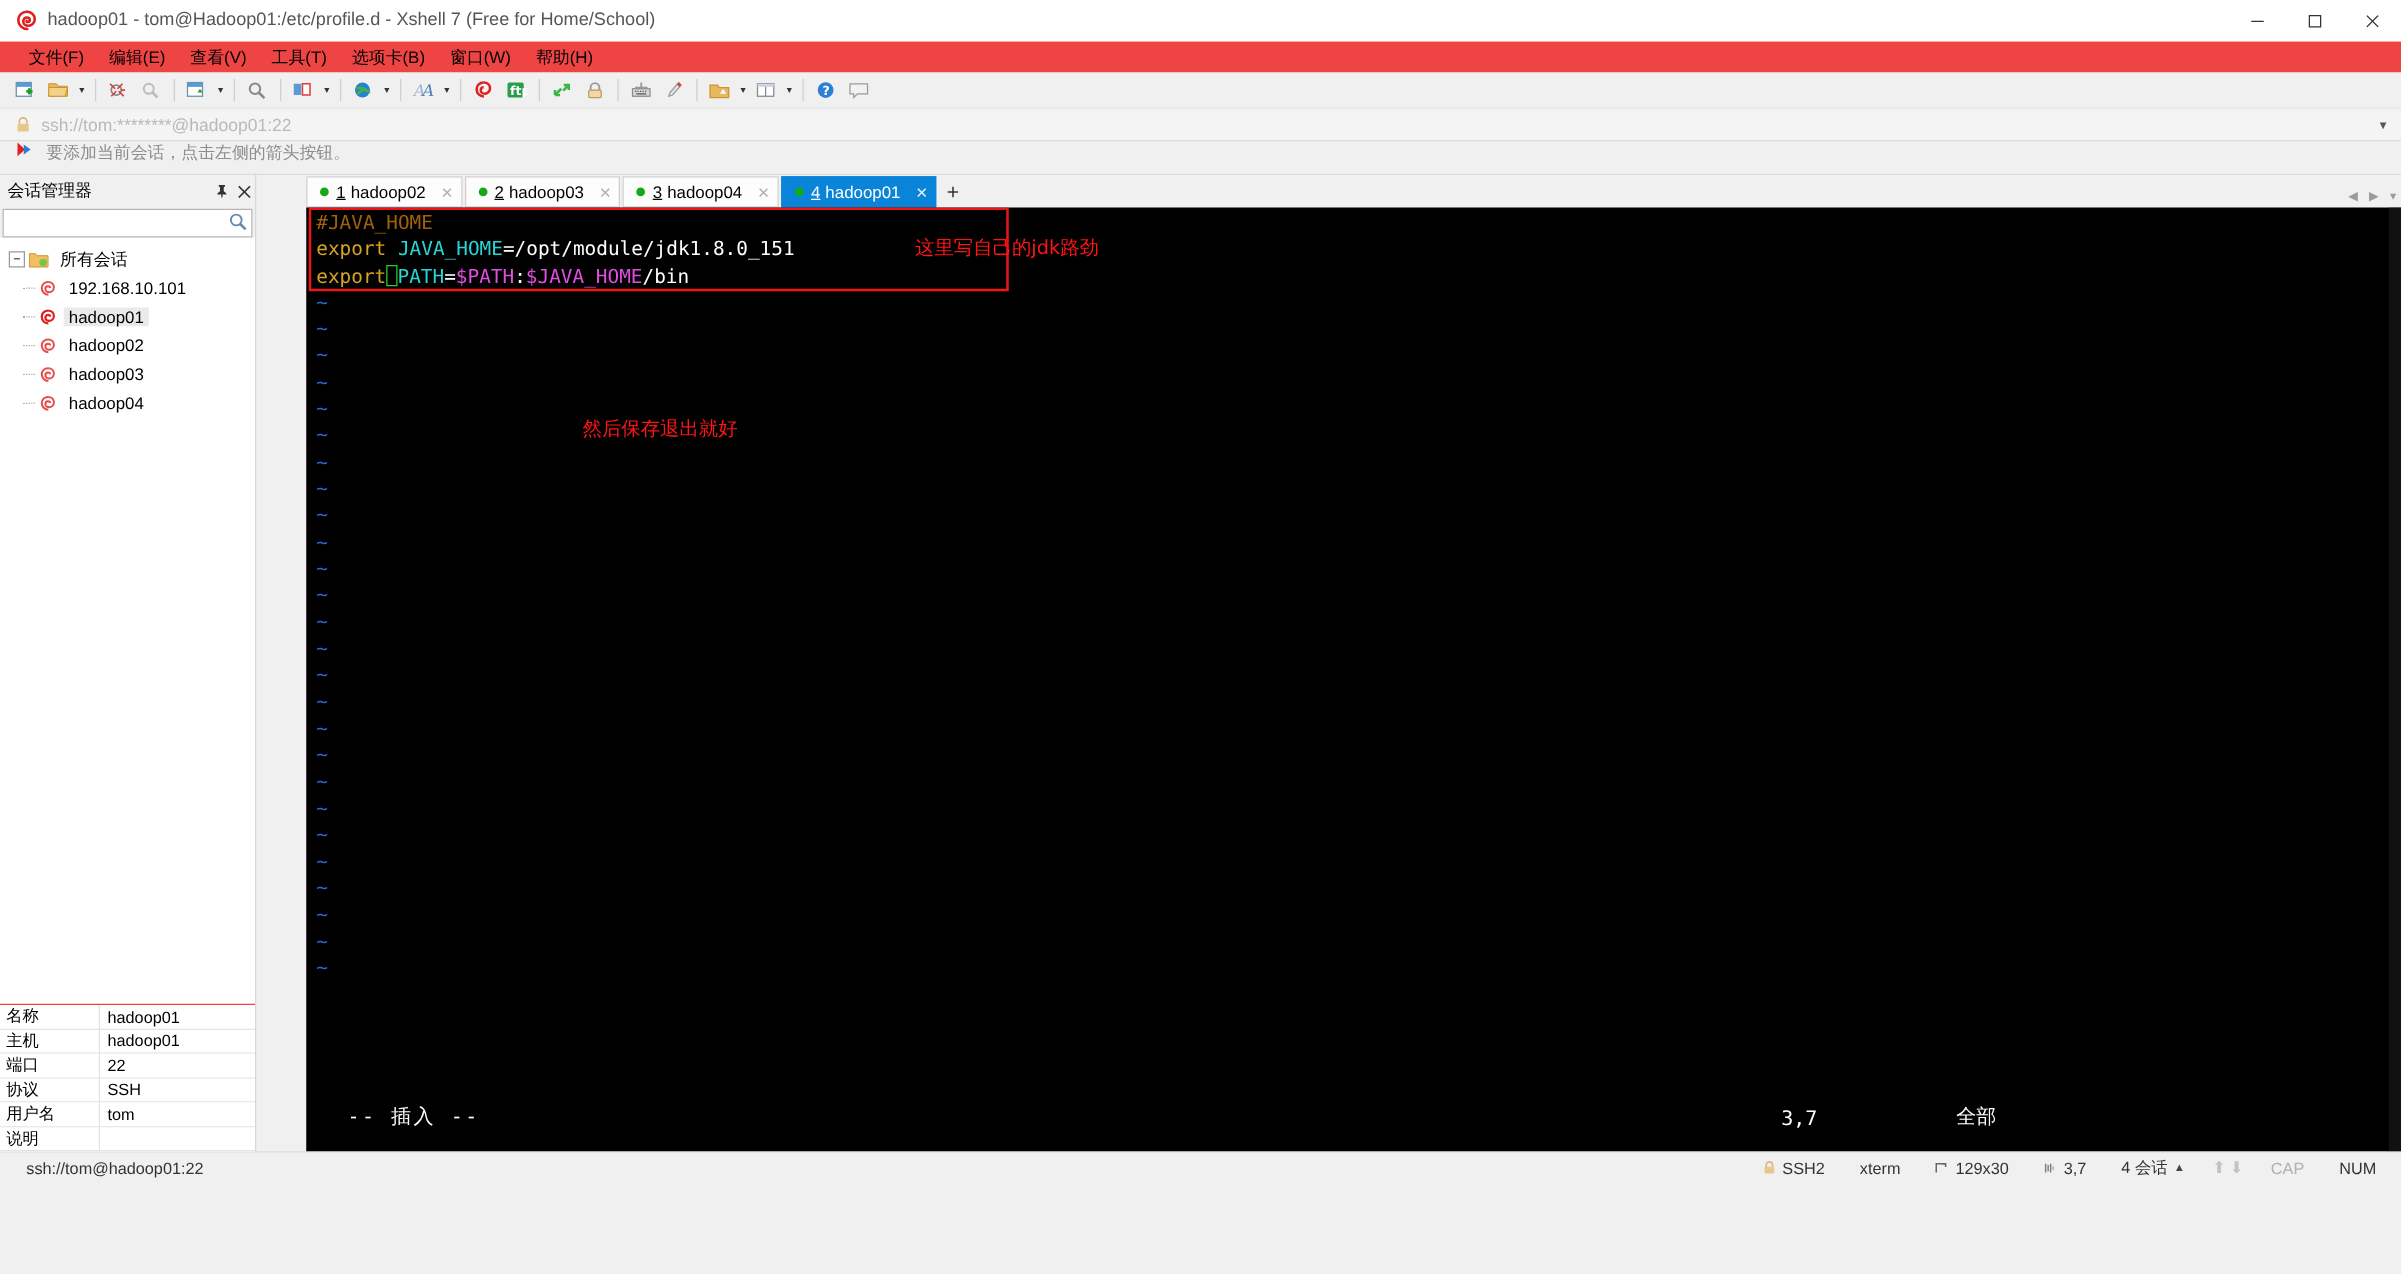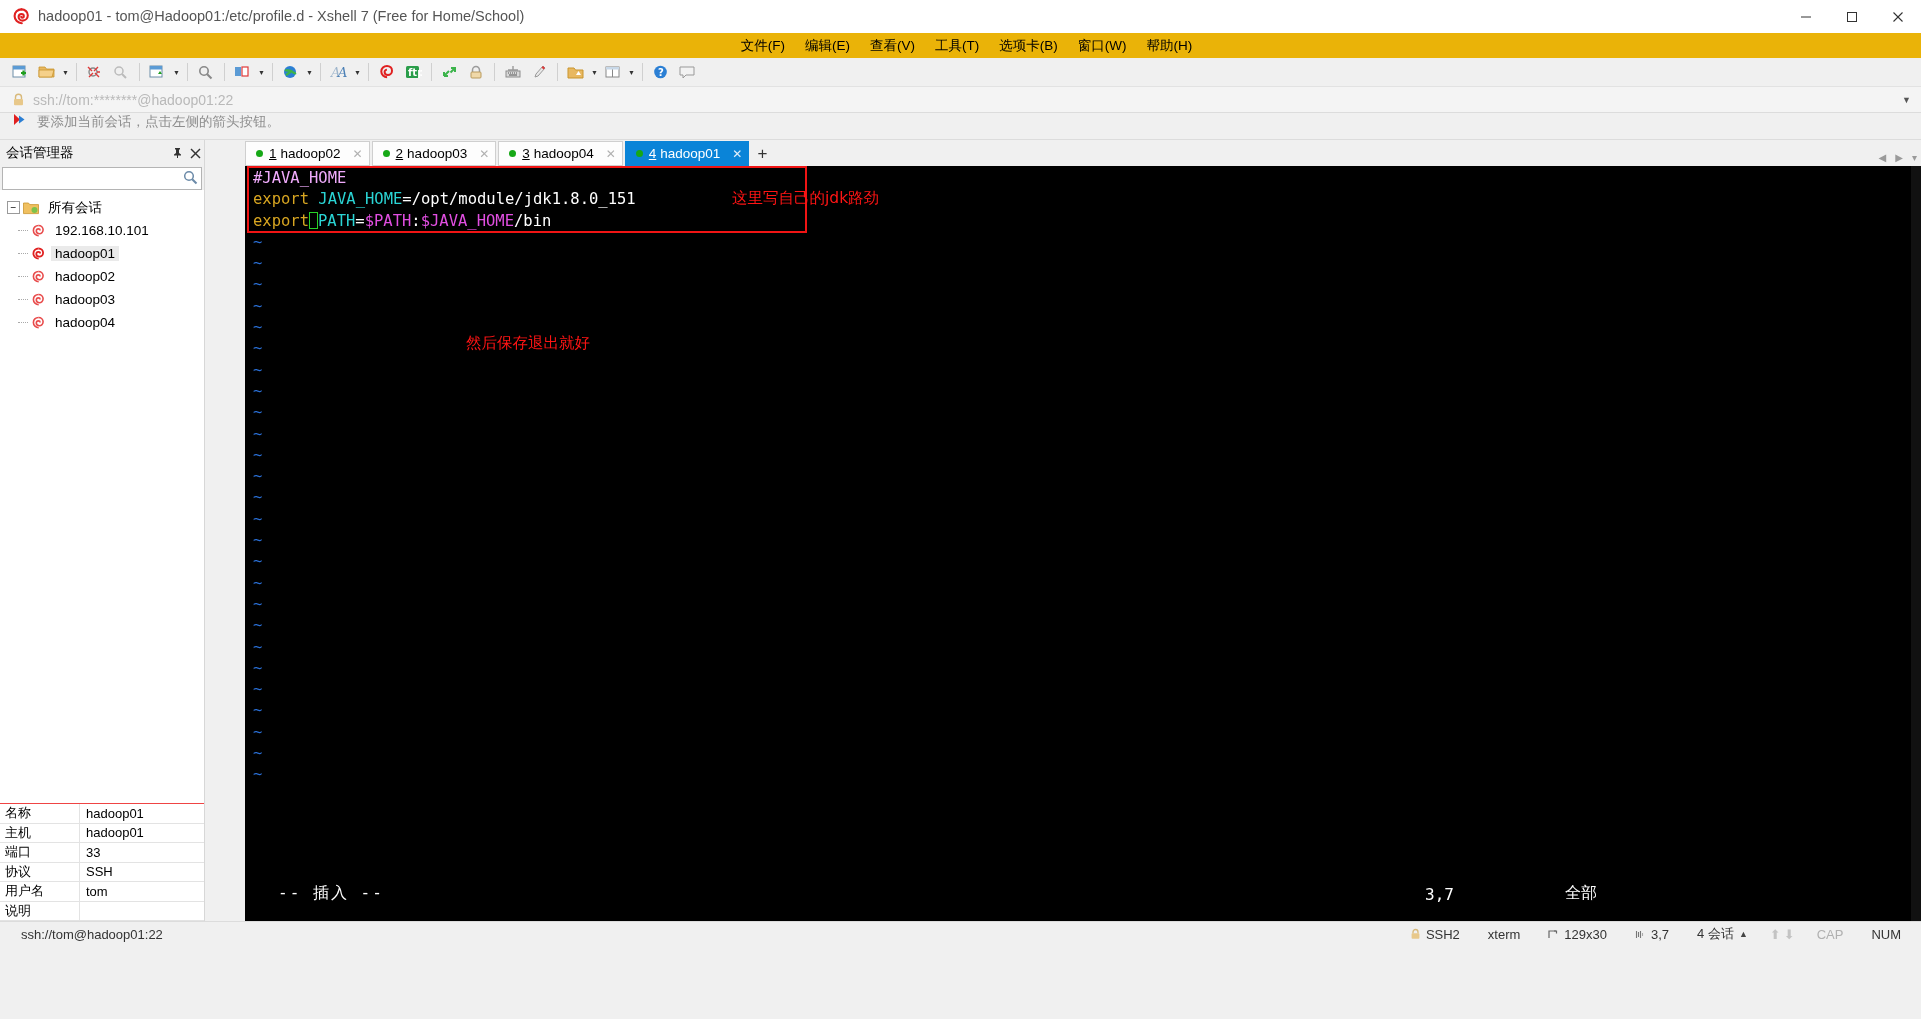--- a/index.html
+++ b/index.html
@@ -21,21 +21,21 @@
     align-items:center; justify-content:center;
   }
   #titlebar .title{
     font-size:14.5px; color:#555; margin-left:4px; white-space:nowrap;
   }
   .winbtns{ position:absolute; right:0; top:0; height:33px; display:flex; }
   .winbtn{ width:46px; height:33px; display:flex; align-items:center; justify-content:center;
            color:#333; font-size:14px; }
   .winbtn svg{ display:block; }
   
-  #menubar{ height:25px; background:#eab308; display:flex; align-items:center; padding-left:14px;justify-content:center; }
+  #menubar{ height:25px; background:#ef4444; display:flex; align-items:center; padding-left:14px; }
   #menubar .mi{ font-size:13.5px; color:#000; padding:3px 9px; margin-right:2px; white-space:nowrap; }
   
   #toolbar{ height:28px; background:#f0f0f0; display:flex; align-items:center; padding-left:8px; gap:0px; }
   .tb{ width:26px; height:24px; display:flex; align-items:center; justify-content:center; position:relative; }
   .tbarrow{ width:11px; height:24px; display:flex; align-items:center; justify-content:center;
             font-size:7px; color:#333; }
   .tbsep{ width:1px; height:18px; background:#d0d0d0; margin:0 5px; }
   
   #addrbar{
     height:27px; background:#f4f4f4; display:flex; align-items:center;
@@ -92,21 +92,21 @@
   .tab.active{ background:#0a84d8; color:#fff; border-color:#0a84d8; }
   .tab.active .x{ color:#e4f0fb; }
   .tabadd{ width:22px; height:24px; display:flex; align-items:center; justify-content:center;
            font-size:17px; color:#333; }
   .tabnav{ position:absolute; right:4px; bottom:3px; display:flex; align-items:center; gap:9px;
            color:#9a9a9a; font-size:10px; }
   #terminal{ flex:1; background:#000; position:relative; overflow:hidden;
              font-family:"DejaVu Sans Mono","Liberation Mono",monospace; }
   #termtext{ position:absolute; left:8px; top:2px; font-size:15.5px; line-height:21.3px;
              white-space:pre; }
-  .c-blue{ color:#f0abfc; }
+  .c-blue{ color:#a16207; }
   .c-yellow{ color:#d7a521; }
   .c-cyan{ color:#2ad4d4; }
   .c-white{ color:#ffffff; }
   .c-magenta{ color:#e14ee1; }
   .tilde{ color:#2a6fd6; }
   .cursor{ display:inline-block; width:9px; height:17px; border:1px solid #28d128;
            vertical-align:-3px; }
   #redbox{ position:absolute; border:2px solid #f01414; pointer-events:none; }
   .annot{ position:absolute; color:#ff1414; font-size:15.5px; white-space:nowrap;
           font-family:"DejaVu Sans","Liberation Sans",sans-serif; }
@@ -422,21 +422,21 @@
       <div class="prow">
         <div class="pkey">名称</div>
         <div class="pval">hadoop01</div>
       </div>
       <div class="prow">
         <div class="pkey">主机</div>
         <div class="pval">hadoop01</div>
       </div>
       <div class="prow">
         <div class="pkey">端口</div>
-        <div class="pval">33</div>
+        <div class="pval">22</div>
       </div>
       <div class="prow">
         <div class="pkey">协议</div>
         <div class="pval">SSH</div>
       </div>
       <div class="prow">
         <div class="pkey">用户名</div>
         <div class="pval">tom</div>
       </div>
       <div class="prow">

